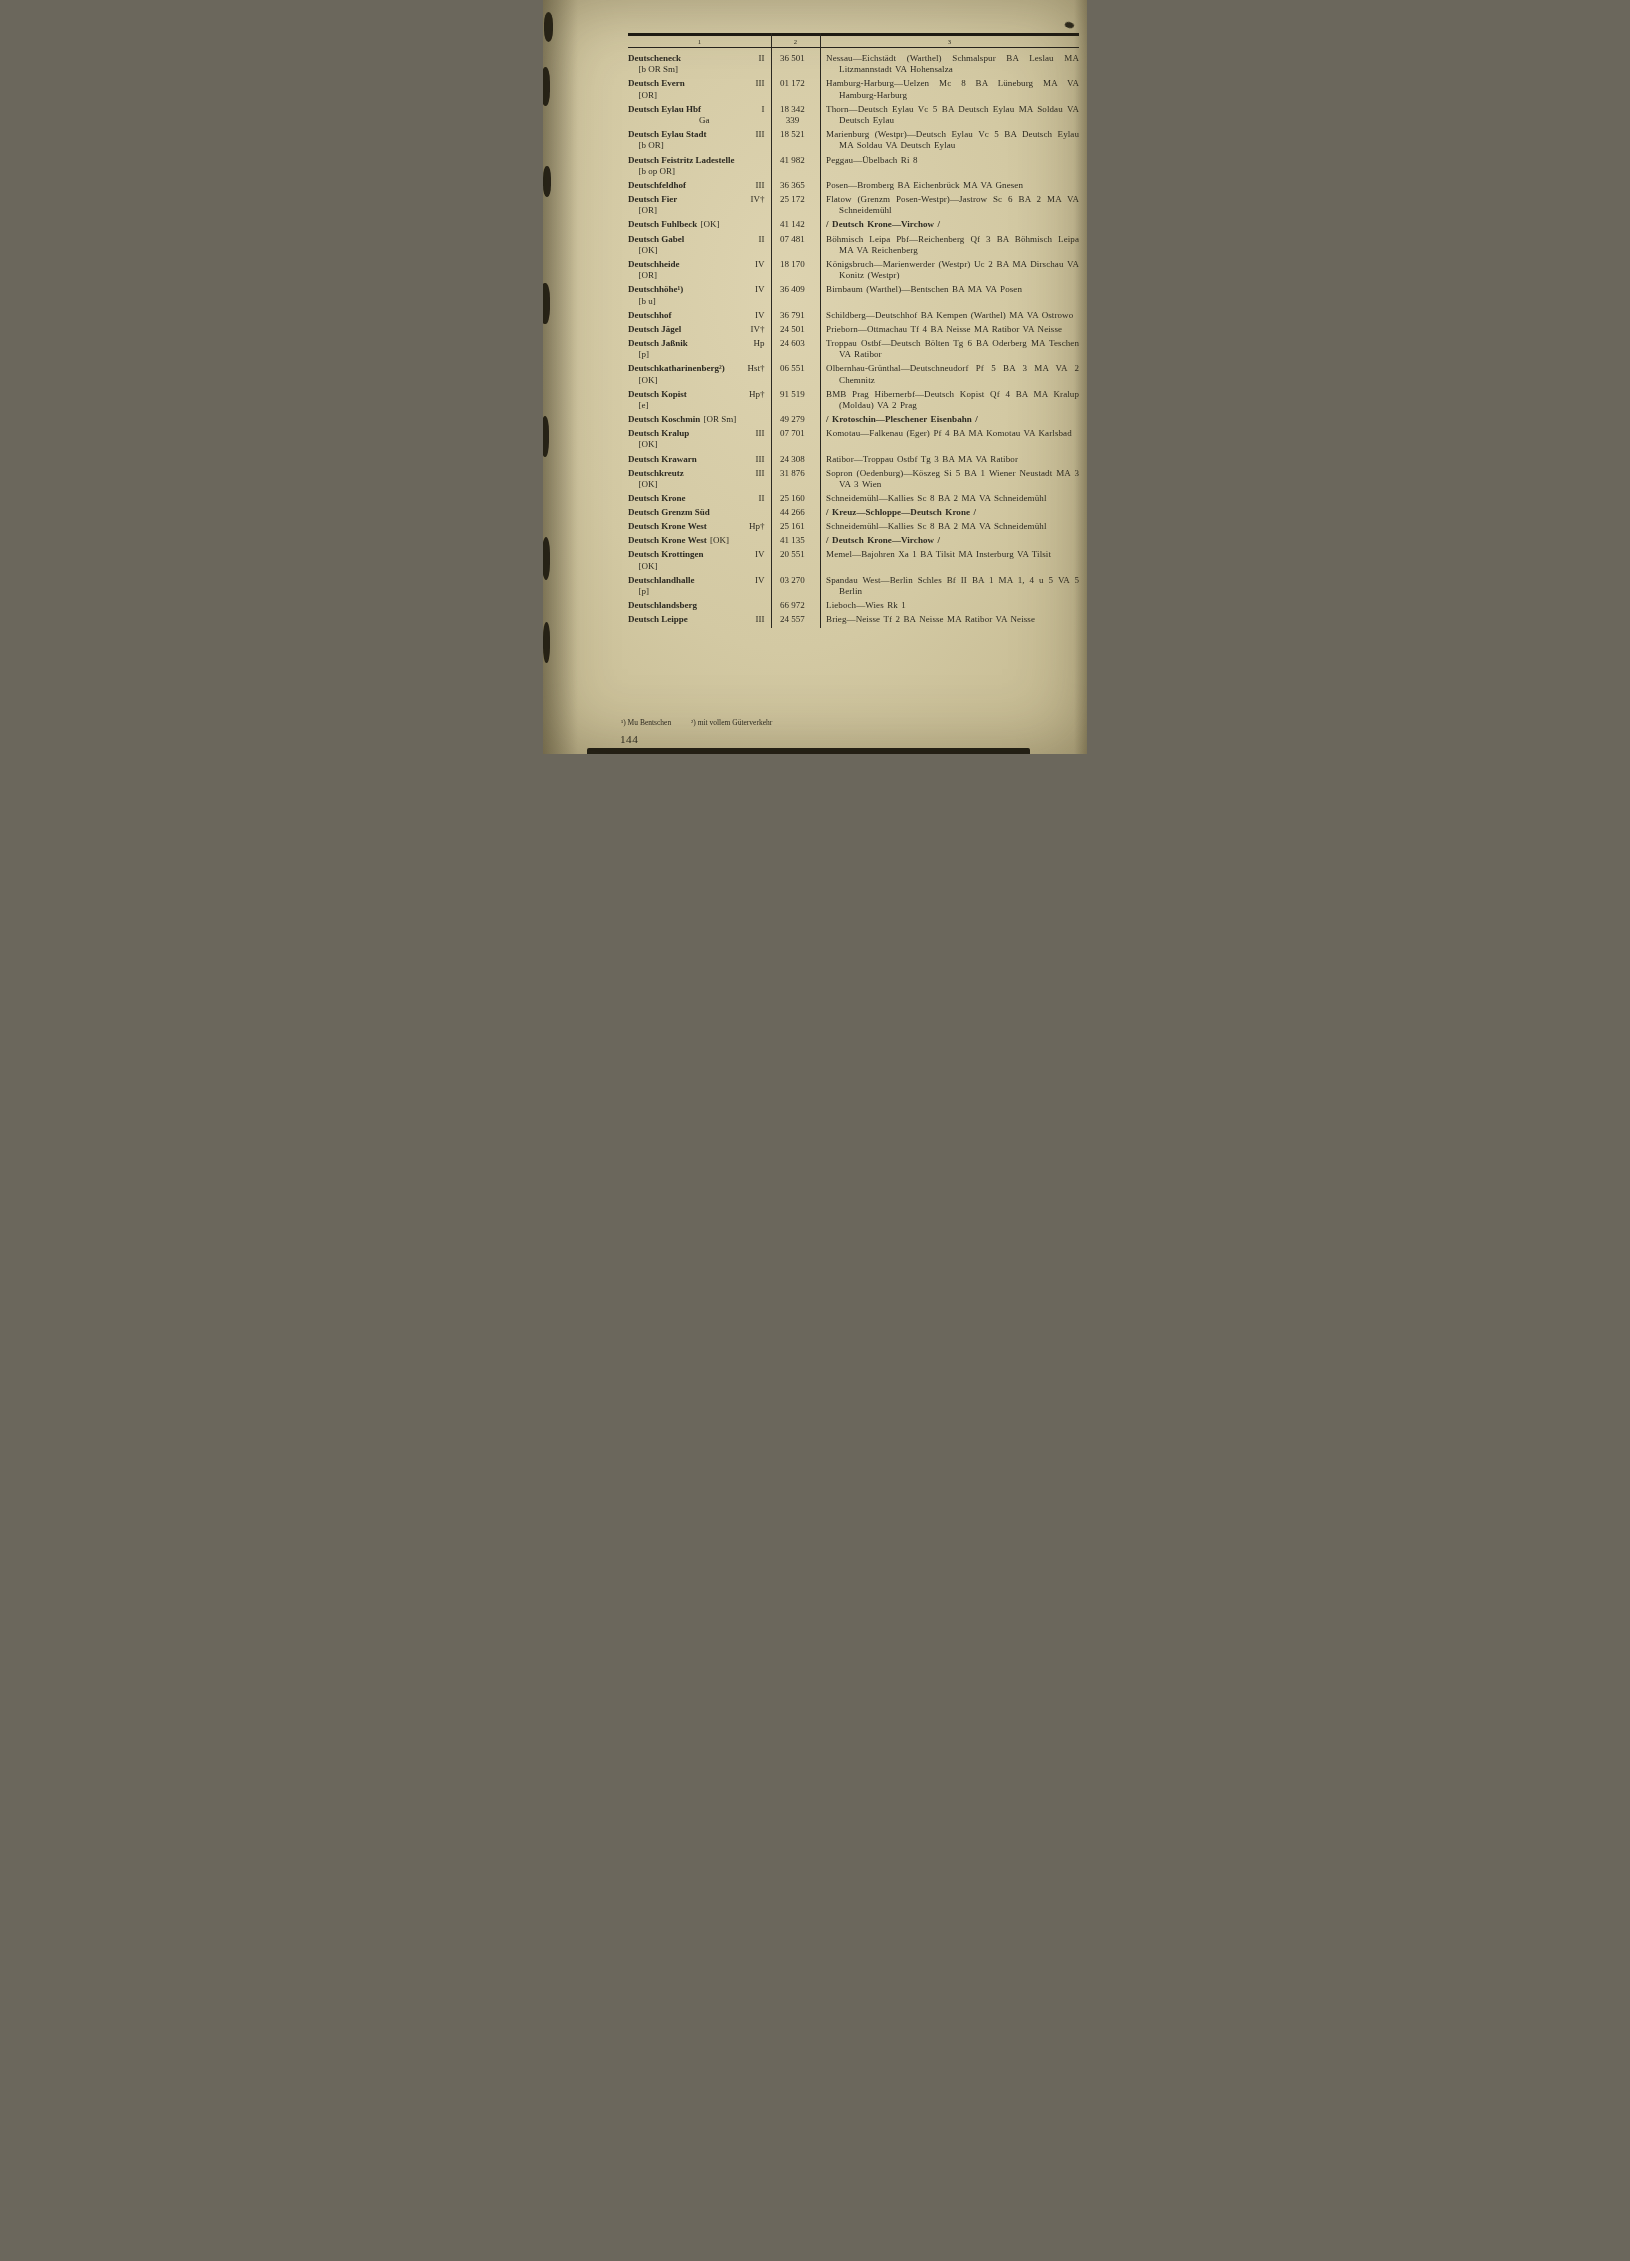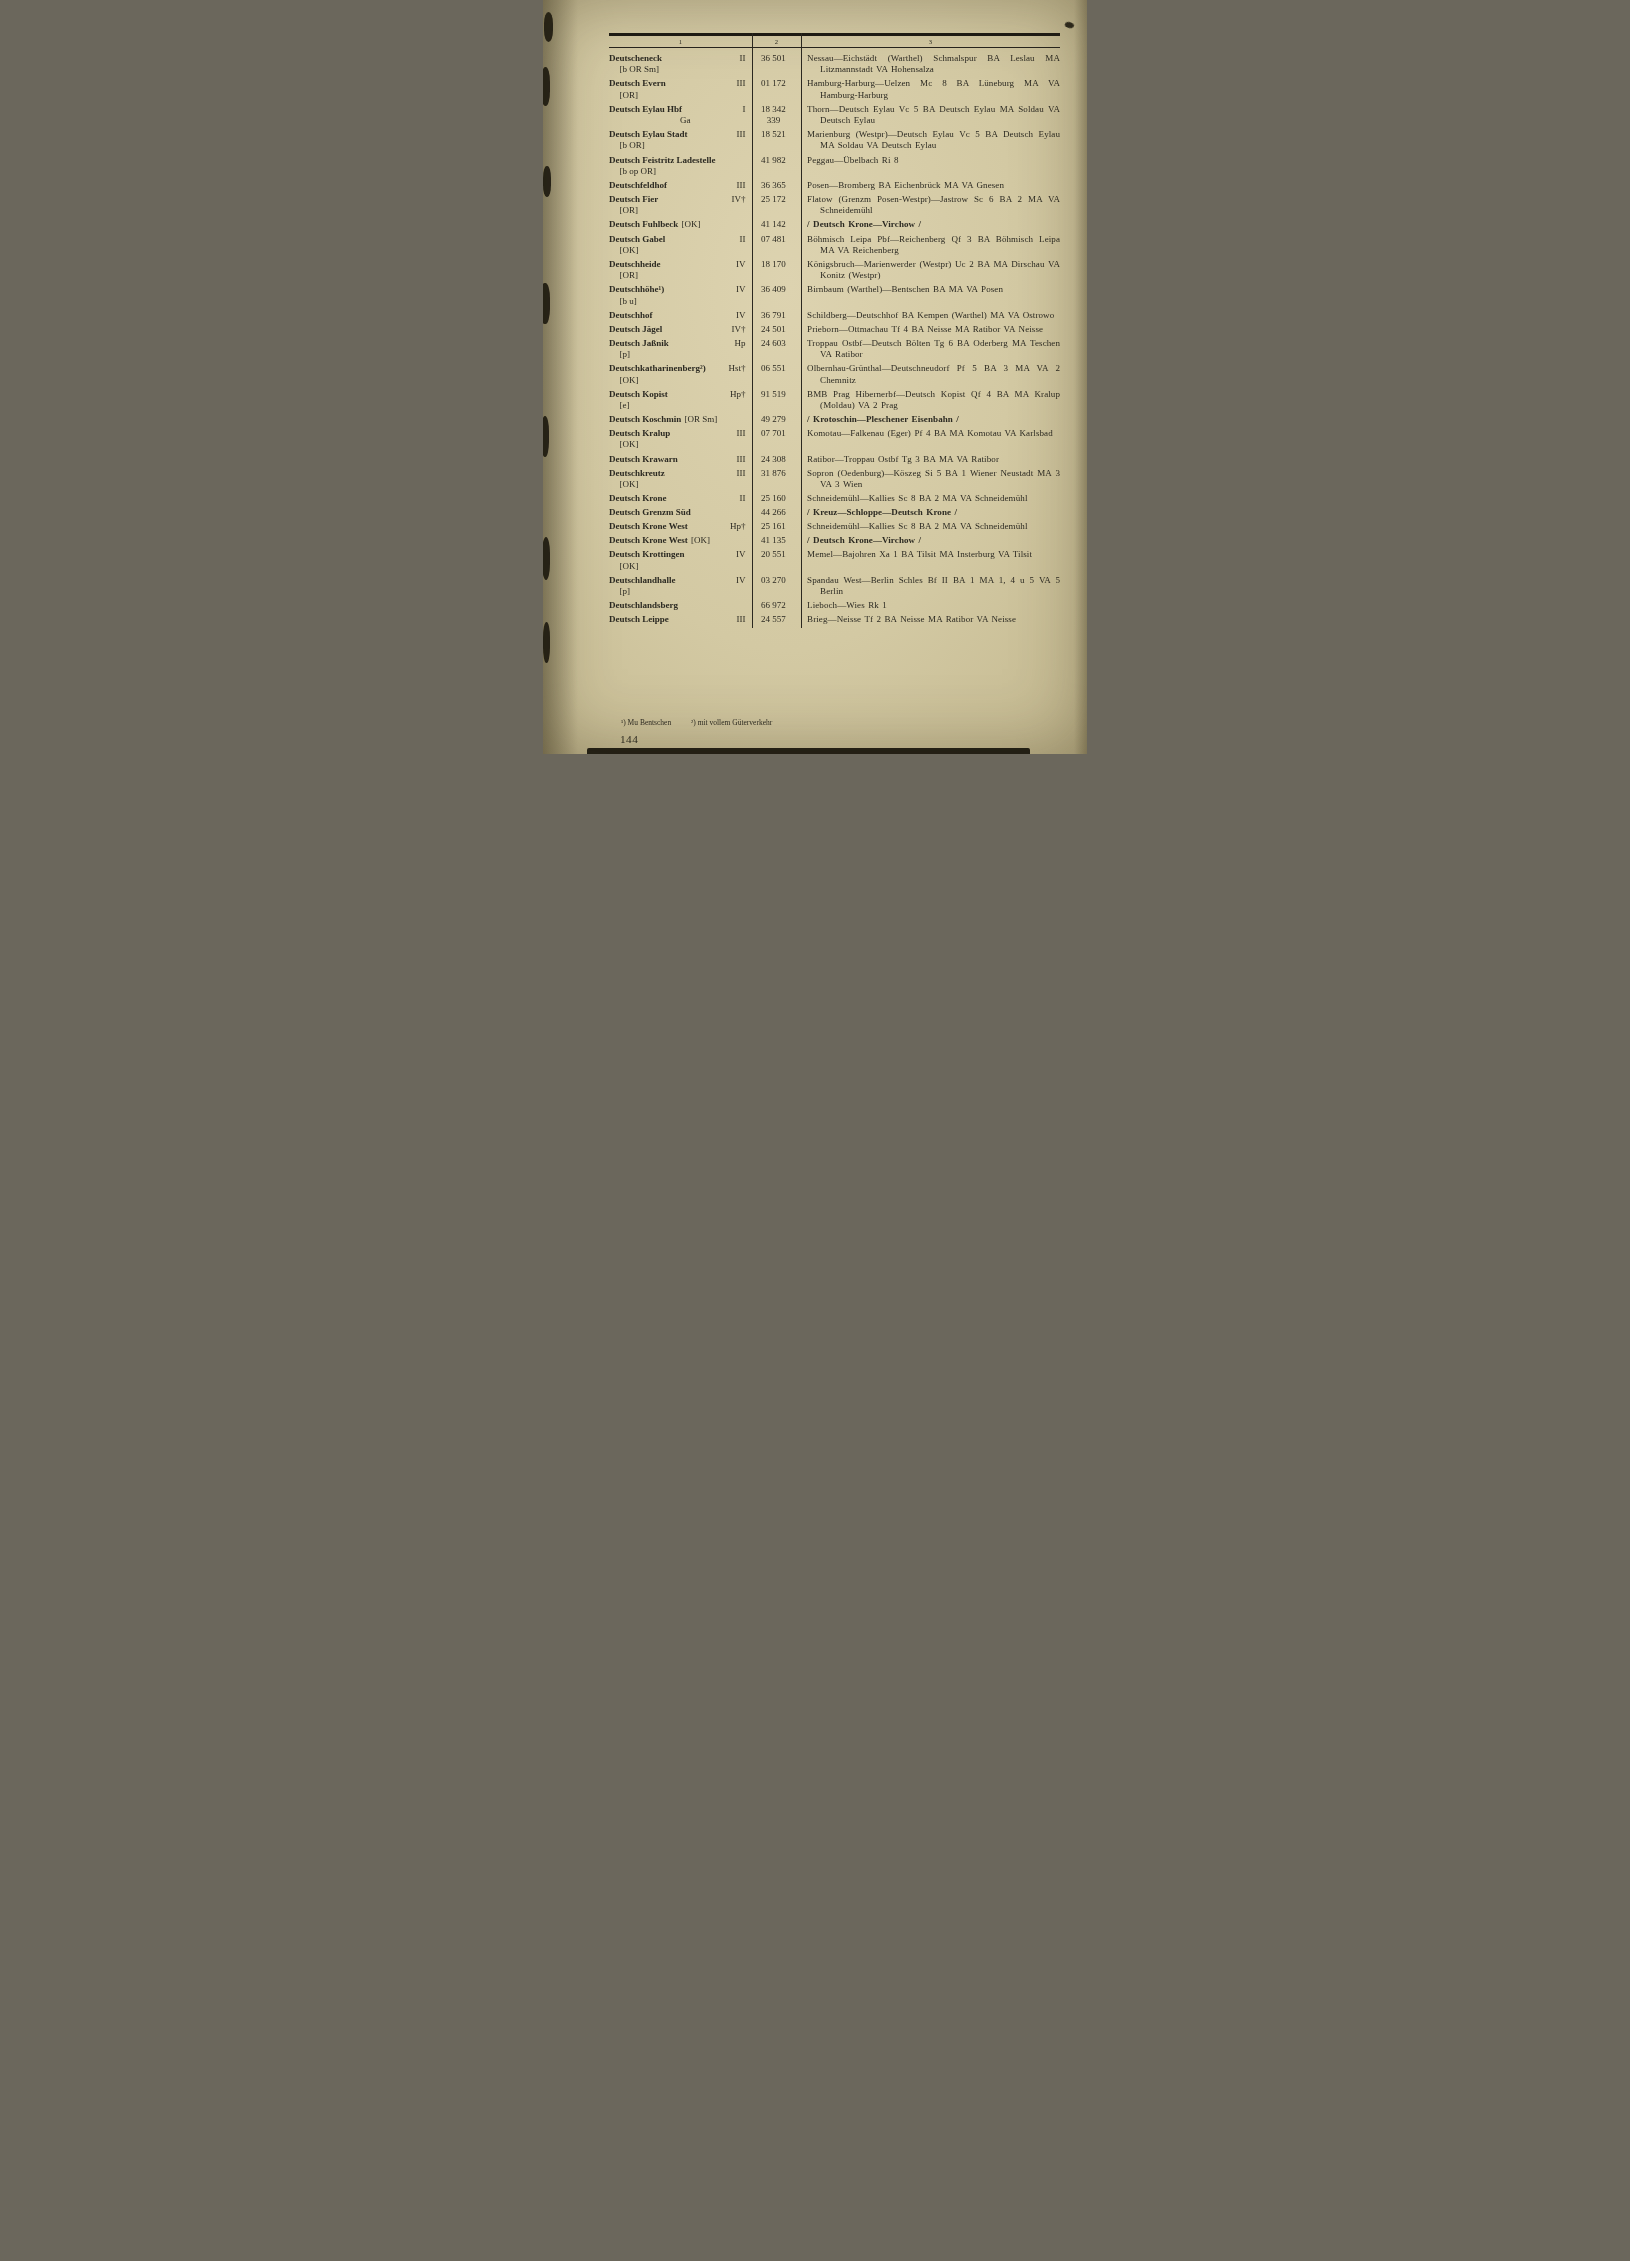--- a/index.html
+++ b/index.html
@@ -25,21 +25,21 @@
   .mark.m2{left:-2.4px;top:67px;width:9px;height:39px;}
   .mark.m3{left:0px;top:166px;width:7.5px;height:31px;}
   .mark.m4{left:-2.8px;top:283px;width:9.4px;height:41px;}
   .mark.m5{left:-1.9px;top:416px;width:8px;height:41px;}
   .mark.m6{left:-1.4px;top:537px;width:8.5px;height:43px;}
   .mark.m7{left:0px;top:622px;width:7px;height:41px;}
   .mark.comma{right:14px;top:21.7px;width:8.5px;height:5.7px;border-radius:60% 40% 60% 40%;transform:rotate(25deg);filter:blur(0.3px);}
   .bottom-strip{position:absolute;left:44px;right:57px;bottom:0;height:6.1px;
     background:#16140e;border-radius:1.9px 1.9px 0 0;opacity:.95;}
 
-  .table{position:absolute;left:66px;top:33px;width:451px;}
+  .table{position:absolute;left:85px;top:33px;width:451px;}
   .vline{position:absolute;top:0;bottom:0;width:0.9px;background:#2b2820;z-index:2;}
   .vline.v1{left:143px;}
   .vline.v2{left:192px;}
   .head{display:flex;border-top:3.3px solid #1d1a14;border-bottom:0.9px solid #27241d;
     padding:2.4px 0 1.9px;font-size:6.6px;letter-spacing:.05em;}
   .head .h1{width:143px;text-align:center;}
   .head .h2{width:49px;text-align:center;}
   .head .h3{flex:1;text-align:center;}
 
   .tbody{padding-top:4.7px;font-size:9px;line-height:11.3px;}

